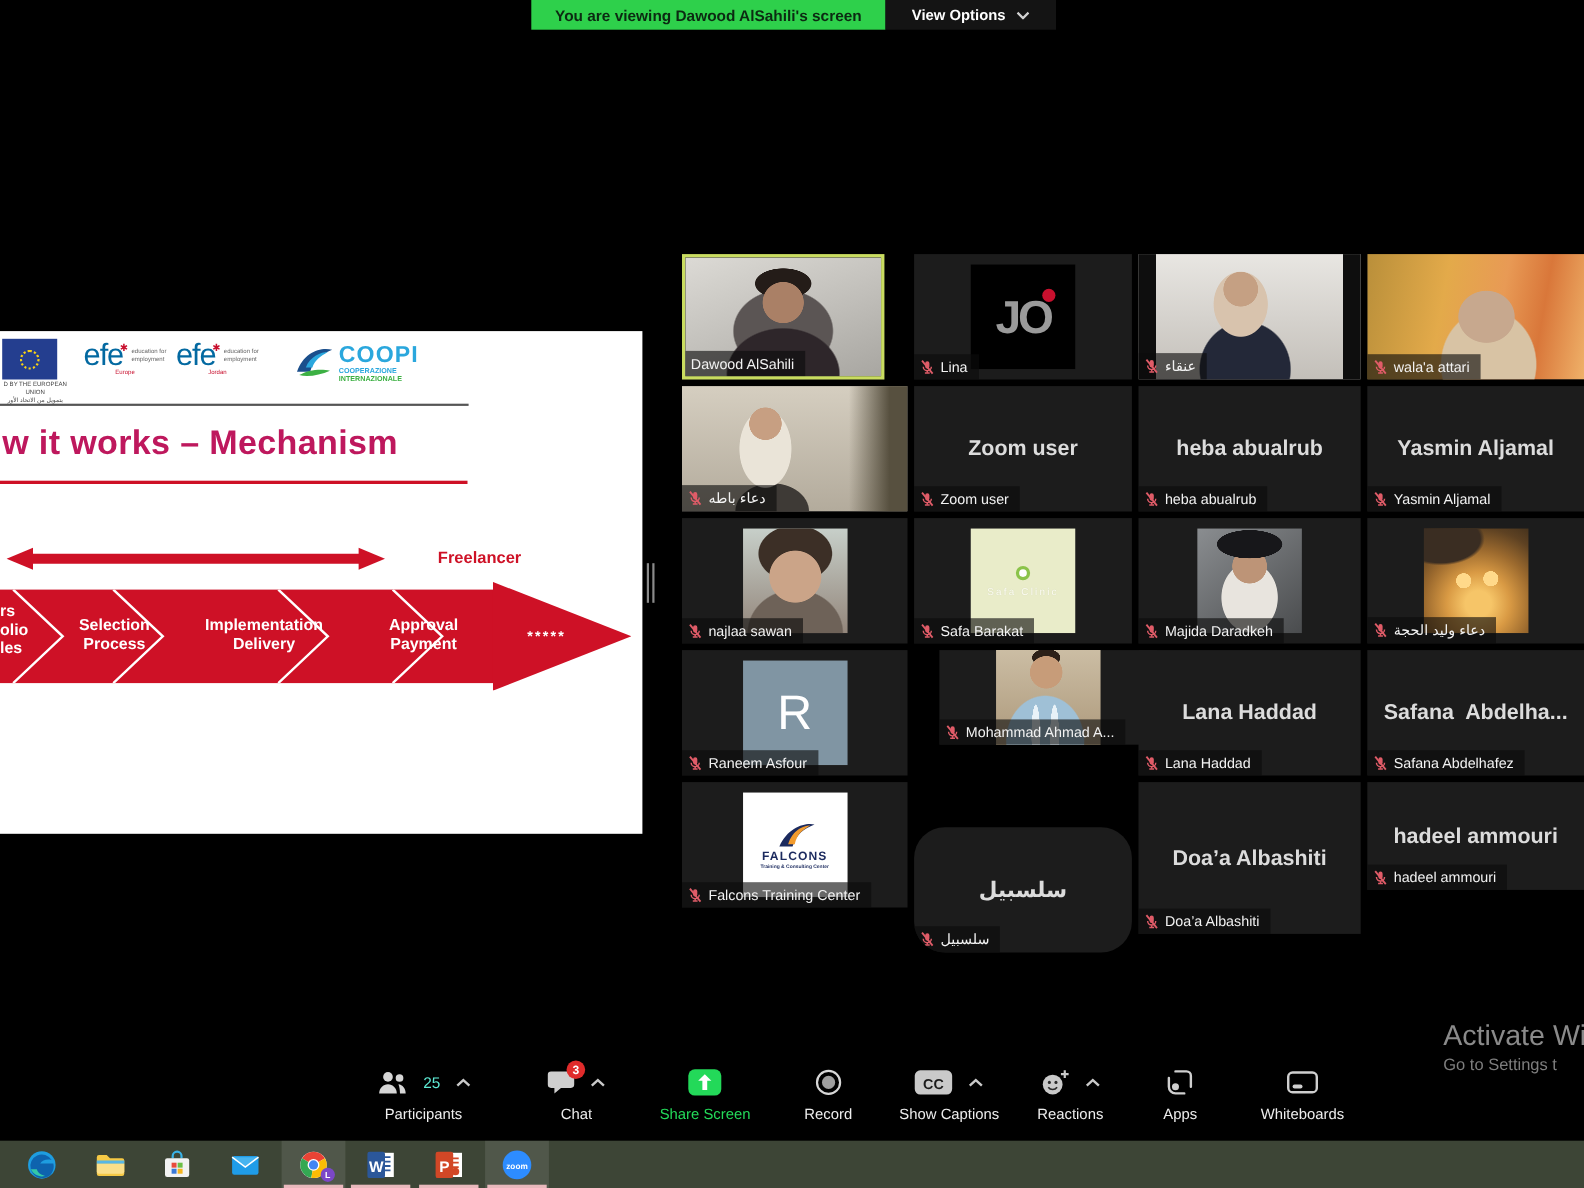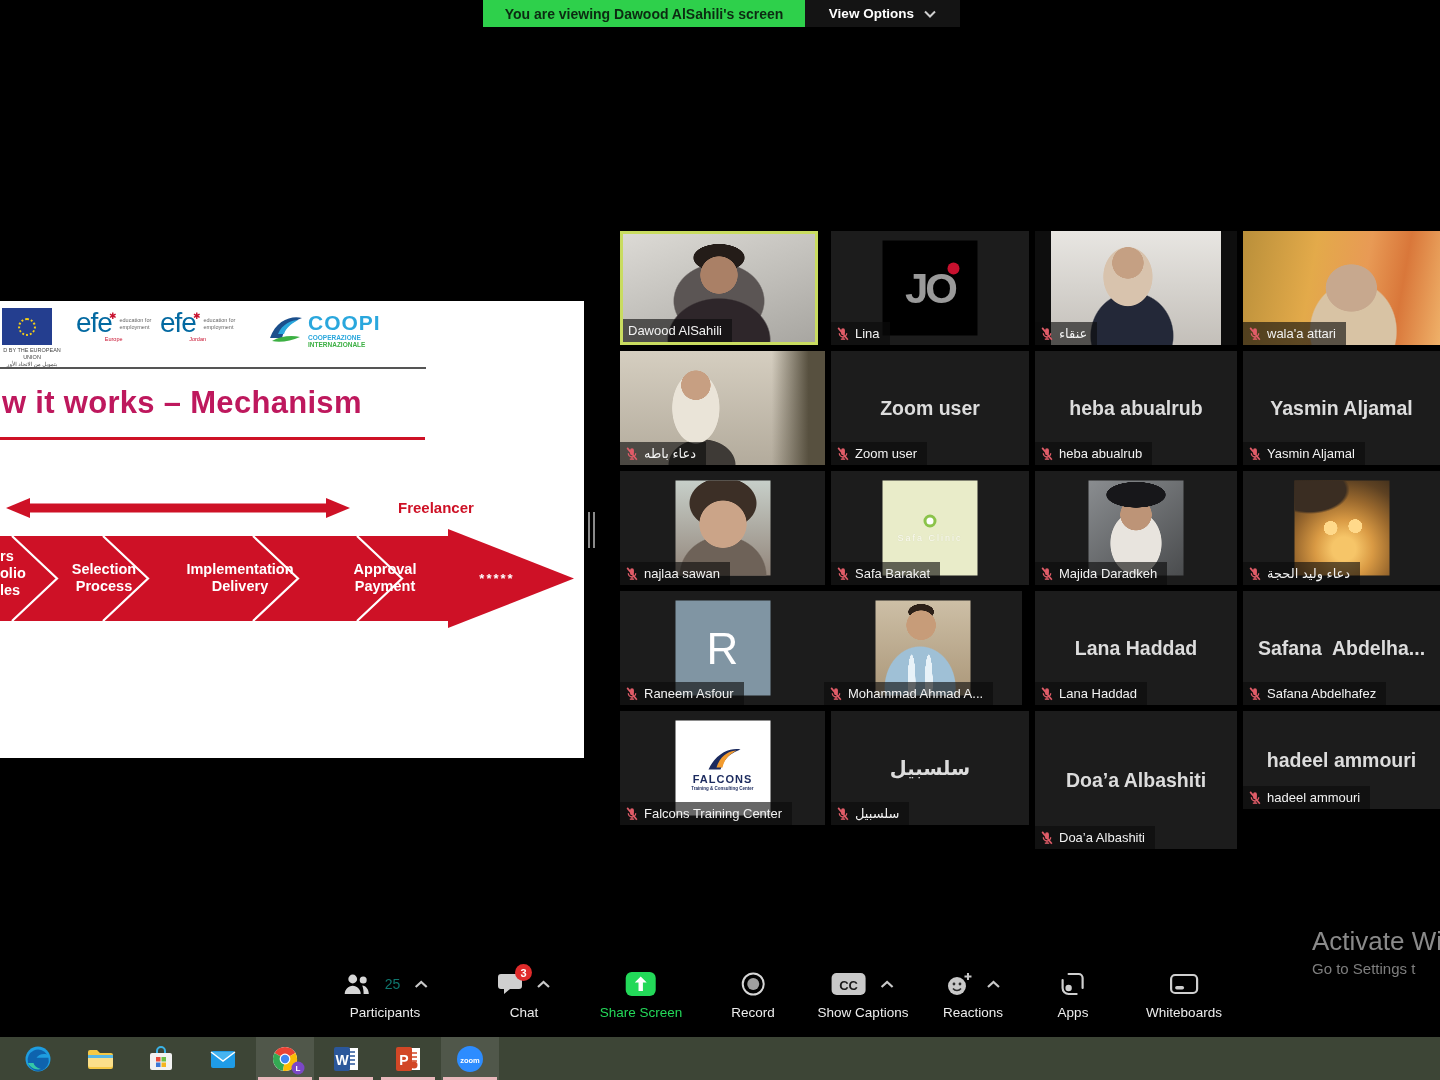--- a/index.html
+++ b/index.html
@@ -124,21 +124,21 @@
   .wm2{position:absolute;left:1312px;top:960px;font-size:15px;color:#7e7e7e;white-space:nowrap}
 
   
   .tbtn{position:absolute;top:970px;transform:translateX(-50%);display:flex;flex-direction:column;align-items:center;gap:7px;color:#ededed;cursor:pointer}
   .tbtn .iconrow{display:flex;align-items:center;gap:13px;height:28px}
   .tbtn .lbl{font-size:13.5px;color:#ededed;white-space:nowrap}
   .tbtn.green .lbl{color:var(--share-green)}
   .iconwrap{position:relative;display:flex;align-items:center}
   .badge{position:absolute;top:-8px;right:-9px;background:var(--badge-red);color:#fff;border-radius:50%;
     width:17px;height:17px;font-size:11px;font-weight:700;display:flex;align-items:center;justify-content:center}
-  .count{font-size:14px;color:#0f766e}
+  .count{font-size:14px;color:#5eead4}
 
   
   .taskbar{position:absolute;left:0;top:1037px;width:1440px;height:43px;background:var(--taskbar-bg)}
   .tapp{position:absolute;top:0;width:58px;height:43px;display:flex;align-items:center;justify-content:center;cursor:pointer}
   .tapp.hl{background:rgba(255,255,255,.10)}
   .tapp .runline{position:absolute;left:2px;right:2px;bottom:0;height:3.5px;background:var(--underline-pink)}
 </style>
 </head>
 <body>
 
@@ -233,21 +233,21 @@
       </div>
       <div class="step-label" style="left: 497px; top: 277px; letter-spacing: 2px; font-size: 13px;">
         <div>*****</div>
       </div>
     </div>
 </div>
 
 <div class="divider"></div>
 
 <div id="gallery">
-    <div class="tile active" style="left: 620px; top: 231px; width: 198px; height: 114px;">
+    <div class="tile active" style="left: 620px; top: 231px; width: 184px; height: 114px;">
       <div class="vid v-dawood"></div>
       <div class="nm">
         <span>Dawood AlSahili</span>
       </div>
     </div>
     <div class="tile" style="left: 831px; top: 231px; width: 198px; height: 114px;">
       <div class="avatar a-jo">
         <span class="jo">JO</span>
         <span class="jo-red"></span>
       </div>
@@ -427,21 +427,21 @@
           <g fill="none" stroke="var(--mute-red)" stroke-width="1.5">
             <path d="M3.8 7.2a4.2 4.2 0 0 0 8.4 0"></path>
             <path d="M8 11.6v2"></path>
             <path d="M5.5 13.9h5"></path>
           </g>
           <line x1="2.5" y1="1" x2="13.5" y2="14.5" stroke="var(--mute-red)" stroke-width="1.9"></line>
         </svg>
         <span>Raneem Asfour</span>
       </div>
     </div>
-    <div class="tile" style="left: 824px; top: 591px; width: 198px; height: 114px; padding-left: 12px;">
+    <div class="tile" style="left: 854px; top: 591px; width: 198px; height: 86px; padding-left: 12px;">
       <div class="avatar a-mohammad"></div>
       <div class="nm">
         <svg width="14" height="14" viewBox="0 0 16 16">
           <path d="M8 1.5a2.2 2.2 0 0 1 2.2 2.2v3.4a2.2 2.2 0 0 1-4.4 0V3.7A2.2 2.2 0 0 1 8 1.5z" fill="var(--mute-red)"></path>
           <g fill="none" stroke="var(--mute-red)" stroke-width="1.5">
             <path d="M3.8 7.2a4.2 4.2 0 0 0 8.4 0"></path>
             <path d="M8 11.6v2"></path>
             <path d="M5.5 13.9h5"></path>
           </g>
           <line x1="2.5" y1="1" x2="13.5" y2="14.5" stroke="var(--mute-red)" stroke-width="1.9"></line>
@@ -494,21 +494,21 @@
           <g fill="none" stroke="var(--mute-red)" stroke-width="1.5">
             <path d="M3.8 7.2a4.2 4.2 0 0 0 8.4 0"></path>
             <path d="M8 11.6v2"></path>
             <path d="M5.5 13.9h5"></path>
           </g>
           <line x1="2.5" y1="1" x2="13.5" y2="14.5" stroke="var(--mute-red)" stroke-width="1.9"></line>
         </svg>
         <span>Falcons Training Center</span>
       </div>
     </div>
-    <div class="tile" style="left: 831px; top: 711px; width: 198px; height: 114px;">
+    <div class="tile" style="left: 831px; top: 752px; width: 198px; height: 114px; border-radius: 28px;">
       <div class="cname">سلسبيل</div>
       <div class="nm">
         <svg width="14" height="14" viewBox="0 0 16 16">
           <path d="M8 1.5a2.2 2.2 0 0 1 2.2 2.2v3.4a2.2 2.2 0 0 1-4.4 0V3.7A2.2 2.2 0 0 1 8 1.5z" fill="var(--mute-red)"></path>
           <g fill="none" stroke="var(--mute-red)" stroke-width="1.5">
             <path d="M3.8 7.2a4.2 4.2 0 0 0 8.4 0"></path>
             <path d="M8 11.6v2"></path>
             <path d="M5.5 13.9h5"></path>
           </g>
           <line x1="2.5" y1="1" x2="13.5" y2="14.5" stroke="var(--mute-red)" stroke-width="1.9"></line>

